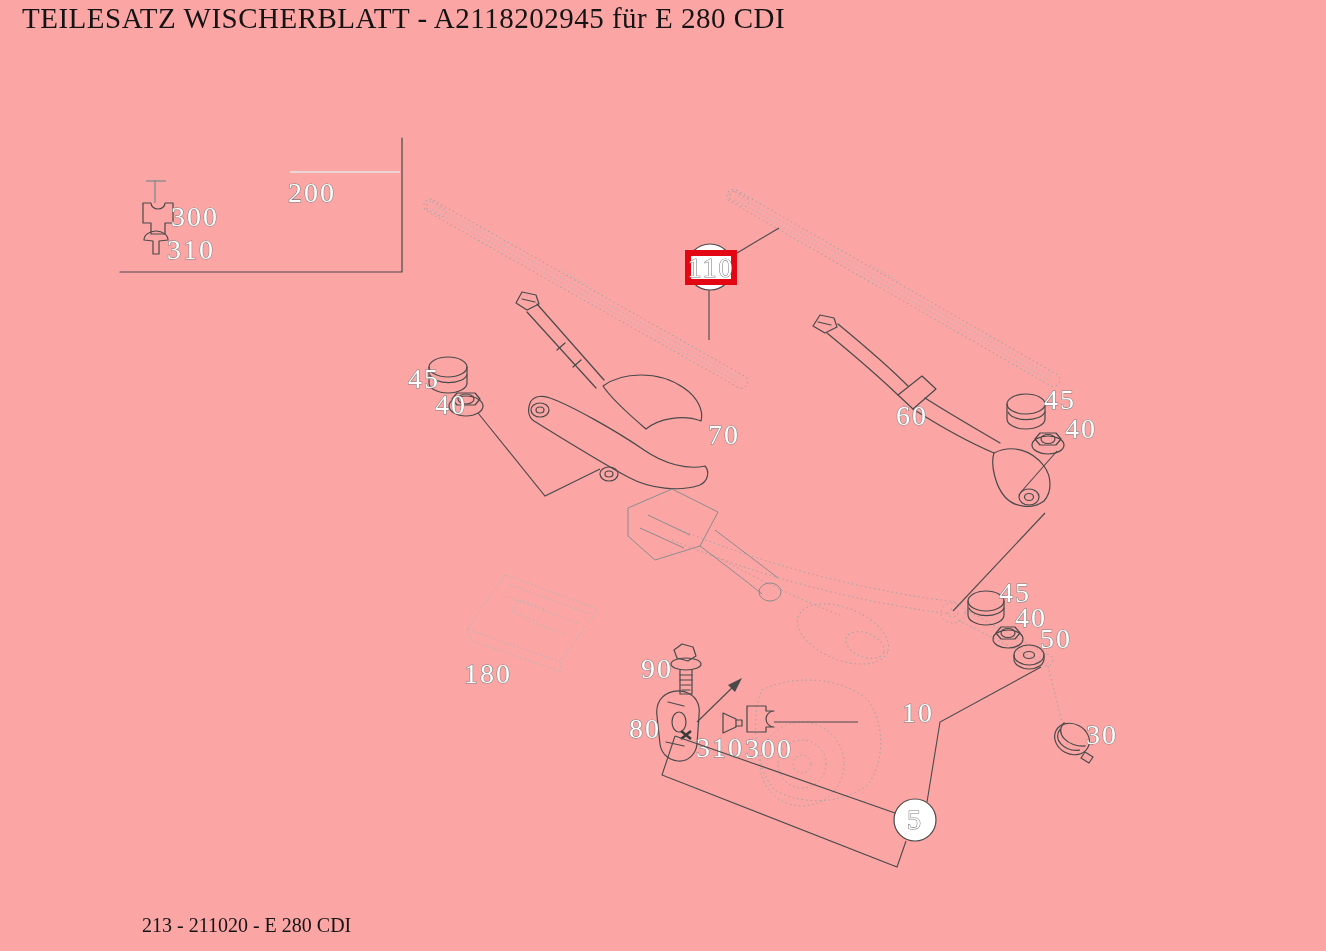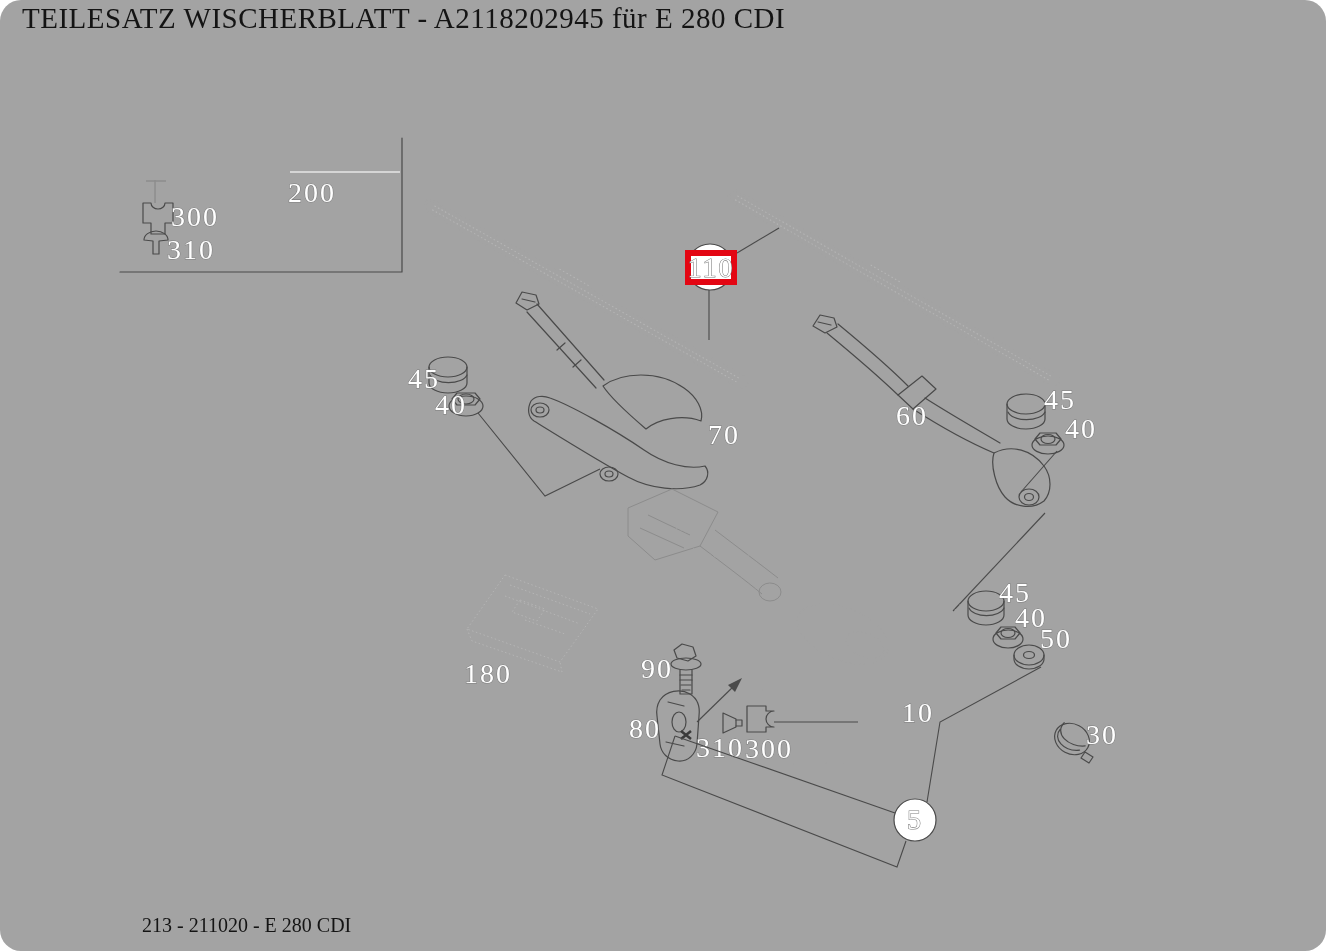--- a/index.html
+++ b/index.html
@@ -1,16 +1,16 @@
 <!DOCTYPE html>
 <html><head>
 <meta charset="utf-8">
 <style>
   html,body{margin:0;padding:0;background:#ffffff;}
-  #stage{position:relative;width:1326px;height:951px;background:#a3a3a3;overflow:hidden;border-radius:21px;}
+  #stage{position:relative;width:1326px;height:951px;background:#fca5a5;overflow:hidden;}
   svg{position:absolute;left:0;top:0;}
   .title-text{font-family:"Liberation Serif",serif;font-size:29px;fill:#141414;letter-spacing:0.5px;}
   .footer-text{font-family:"Liberation Serif",serif;font-size:20px;fill:#141414;}
   
   .num{font-family:"Liberation Serif",serif;font-size:28px;fill:#ffffff;stroke:#7d7d7d;
        stroke-width:1.1px;paint-order:stroke;letter-spacing:2px;}
   .ln{stroke:#4a4a4a;stroke-width:1.2;fill:none;stroke-linejoin:round;stroke-linecap:round;}
   .ld{stroke:#4a4a4a;stroke-width:1.1;fill:none;}
   .lt{stroke:#8c8c8c;stroke-width:1;fill:none;stroke-linejoin:round;}
   .st{stroke:#a3a3a3;stroke-width:1;fill:none;stroke-dasharray:1.5,3;}

